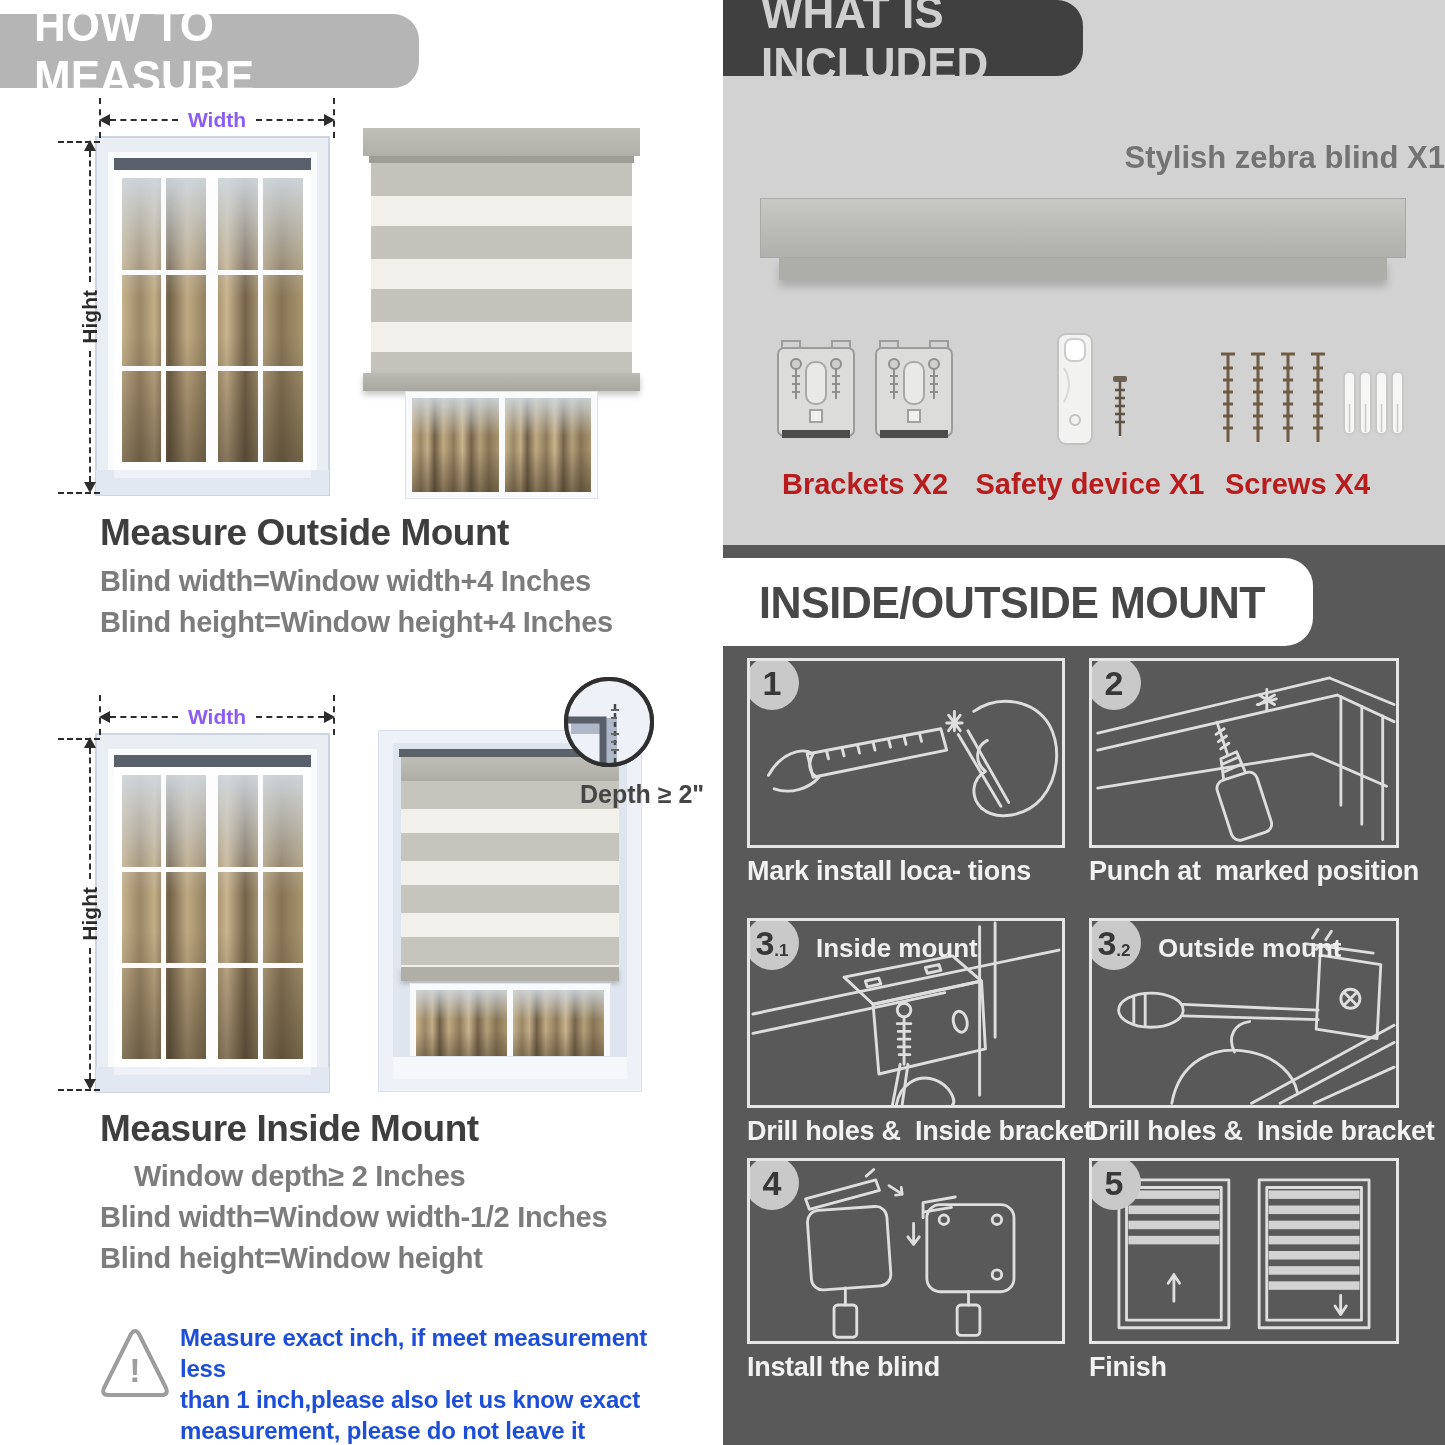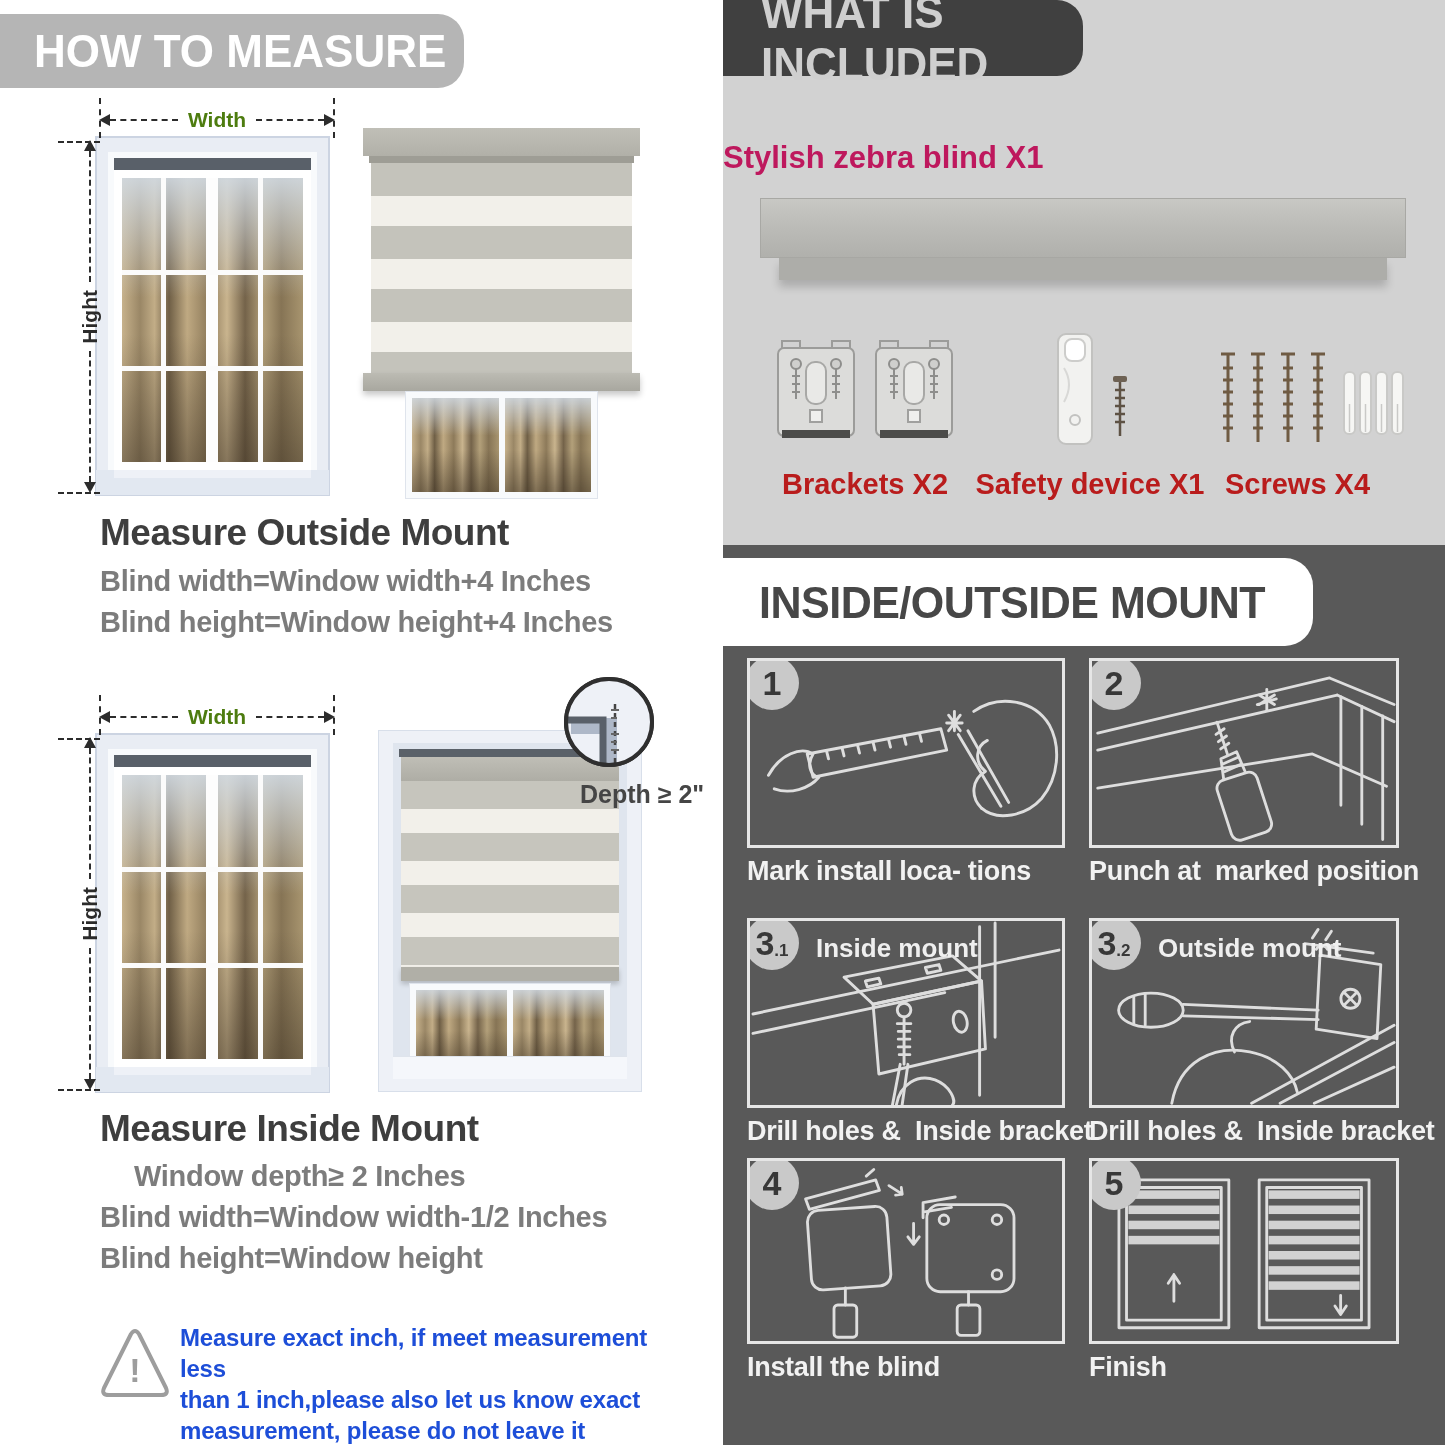--- a/index.html
+++ b/index.html
@@ -1,32 +1,32 @@
 <!DOCTYPE html>
 <html><head>
 <meta charset="utf-8">
 <style>
   html,body{margin:0;padding:0;background:#fff;}
   #stage{position:relative;width:1445px;height:1445px;background:#ffffff;overflow:hidden;
          font-family:"Liberation Sans",sans-serif;}
   .abs{position:absolute;}
 
   
-  .hdr-left{left:0;top:14px;width:464px;height:74px;background:#b5b5b5;
+  .hdr-left{left:0;top:14px;width:419px;height:74px;background:#b5b5b5;
             border-radius:0 26px 26px 0;display:flex;align-items:center;}
   .hdr-left span{color:#ffffff;font-size:44px;font-weight:bold;letter-spacing:0px;
                  padding-left:34px;transform:scaleY(1.05);}
 
   .h1-dark{font-size:37px;font-weight:bold;color:#3e3e3e;letter-spacing:-0.5px;}
   .sub-gray{font-size:29px;font-weight:bold;color:#7c7c7c;letter-spacing:-0.3px;}
 
   
   .meas-w{display:flex;align-items:center;}
   .meas-w .dash{flex:1;height:0;border-top:2px dashed #2c2c2c;}
-  .meas-w .mlabel{font-size:21px;font-weight:bold;color:#4d7c0f;padding:0 10px;}
+  .meas-w .mlabel{font-size:21px;font-weight:bold;color:#8b5cf6;padding:0 10px;}
   .ah{width:0;height:0;}
   .ah-left{border-top:6px solid transparent;border-bottom:6px solid transparent;border-right:11px solid #2c2c2c;}
   .ah-right{border-top:6px solid transparent;border-bottom:6px solid transparent;border-left:11px solid #2c2c2c;}
   .ah-up{border-left:6px solid transparent;border-right:6px solid transparent;border-bottom:11px solid #2c2c2c;}
   .ah-down{border-left:6px solid transparent;border-right:6px solid transparent;border-top:11px solid #2c2c2c;}
   .meas-h{display:flex;flex-direction:column;align-items:center;}
   .meas-h .dash{flex:1;width:0;border-left:2px dashed #2c2c2c;}
   .meas-h .mlabel{font-size:21px;font-weight:bold;color:#2b2b2b;writing-mode:vertical-rl;
                   transform:rotate(180deg);padding:8px 0;}
   .tick-v{width:0;border-left:2px dashed #2c2c2c;}
@@ -64,22 +64,22 @@
   .warn-text{font-size:24px;font-weight:bold;color:#1d4ed8;line-height:31px;white-space:pre-line;letter-spacing:-0.2px;}
 
   
   .sec-light{left:723px;top:0;width:722px;height:545px;background:#d2d2d2;}
   .sec-dark{left:723px;top:545px;width:722px;height:900px;background:#595959;}
 
   .hdr-included{left:723px;top:0;width:360px;height:76px;background:#404040;
                 border-radius:0 26px 26px 0;display:flex;align-items:center;}
   .hdr-included span{color:#cfcfcf;font-size:44px;font-weight:bold;padding-left:38px;transform:scaleY(1.05);}
 
-  .product-label{left:723px;top:140px;width:722px;text-align:left;
-                 font-size:31px;font-weight:bold;color:#be185d;}
+  .product-label{left:723px;top:140px;width:722px;text-align:right;
+                 font-size:31px;font-weight:bold;color:#737373;}
   .bar-main{left:760px;top:198px;width:646px;height:60px;
             background:linear-gradient(180deg,#c8c8c4 0%,#bcbcb8 45%,#b0b0ac 100%);
             border:1px solid #a8a8a4;box-sizing:border-box;}
   .bar-low{left:779px;top:258px;width:608px;height:22px;background:#adada9;
            box-shadow:0 7px 9px rgba(0,0,0,.18);}
 
   .hw-label{font-size:29px;font-weight:bold;color:#b91c1c;text-align:center;}
 
   .hdr-mount{left:723px;top:558px;width:590px;height:88px;background:#ffffff;
              border-radius:0 28px 28px 0;display:flex;align-items:center;}

